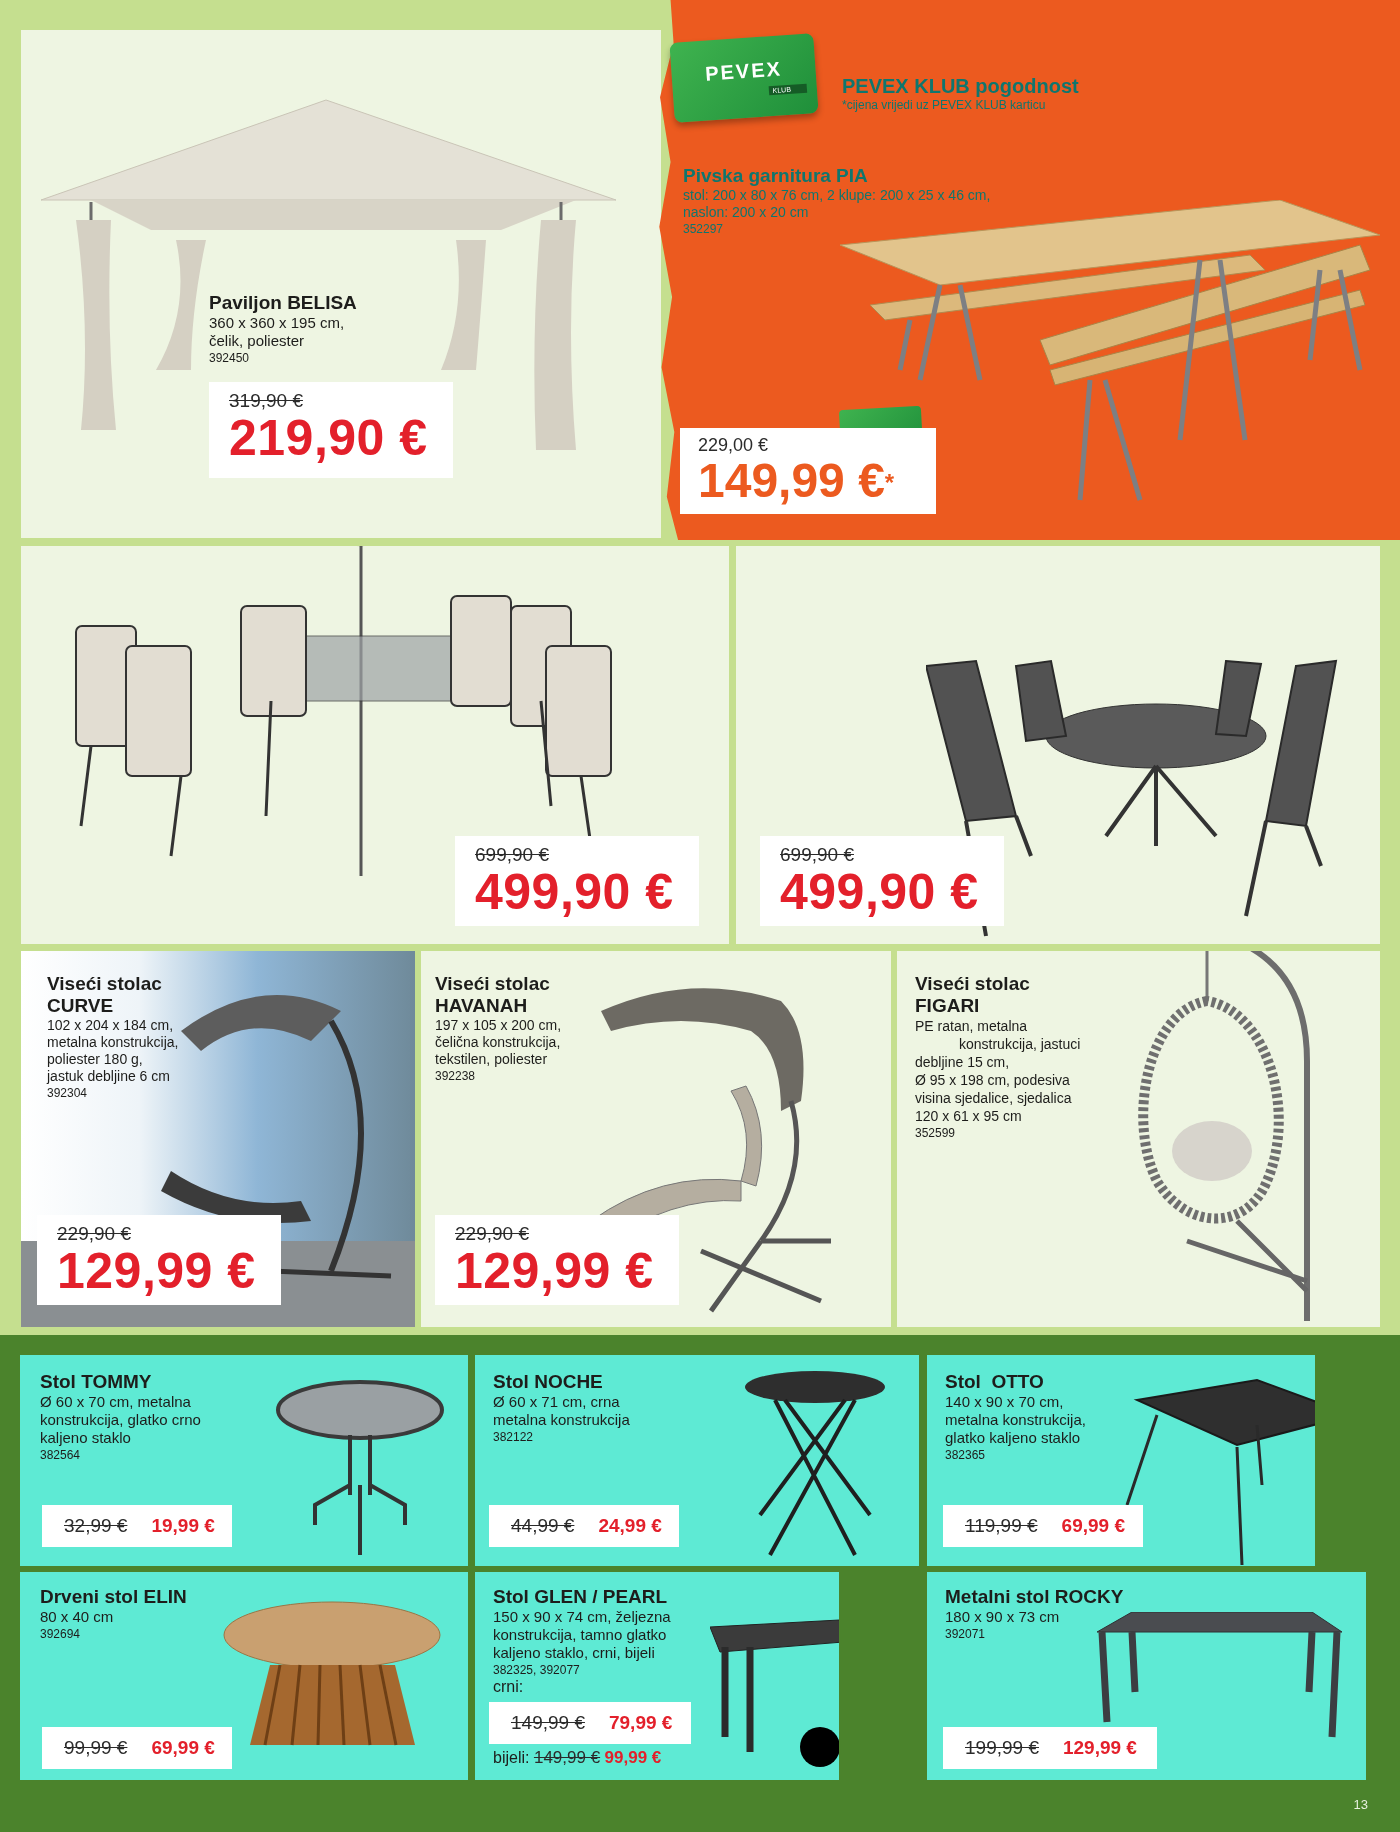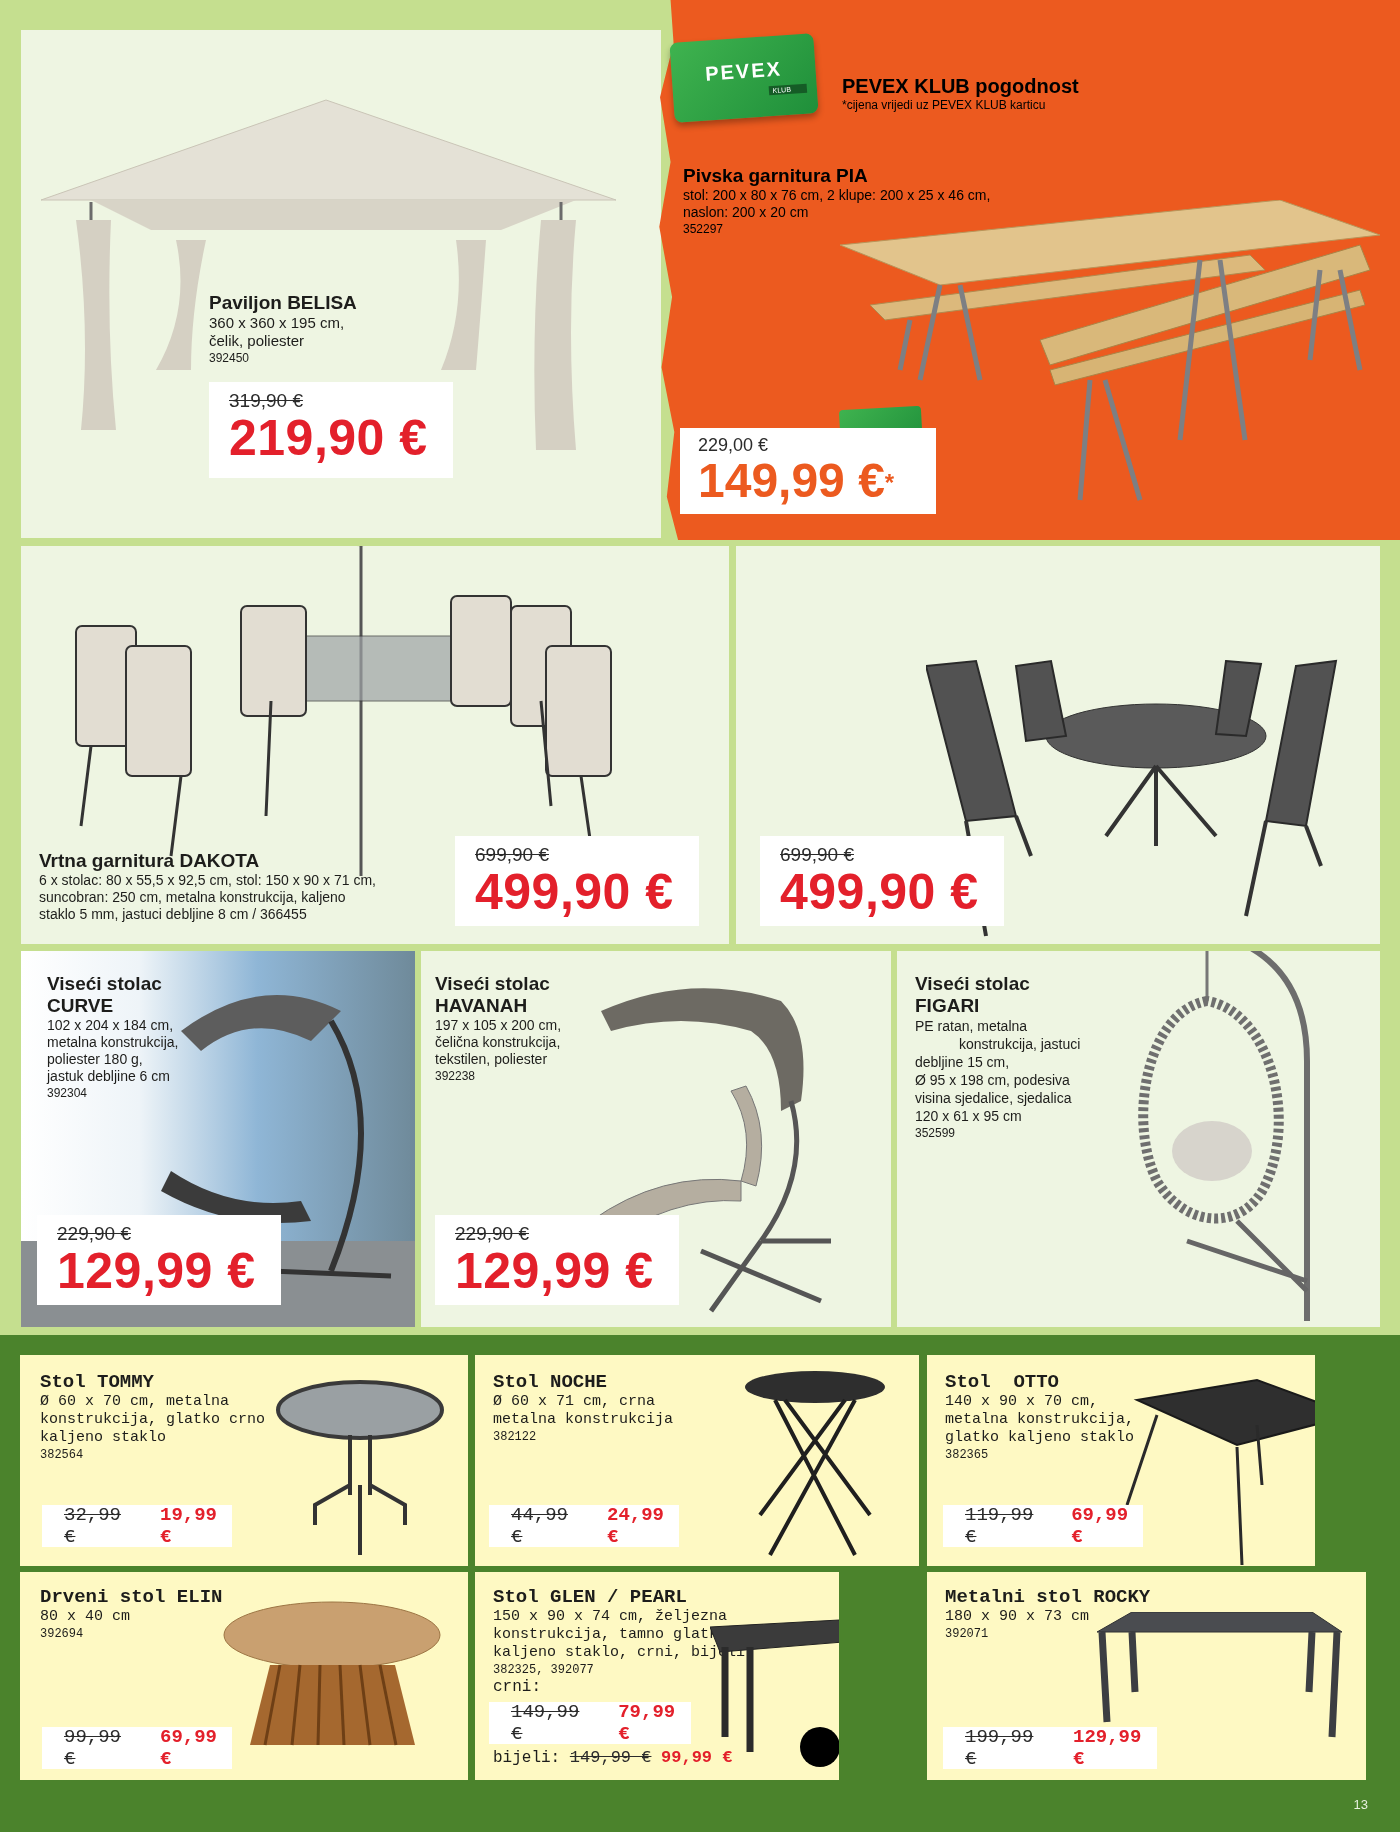--- a/index.html
+++ b/index.html
@@ -12,25 +12,25 @@
   .title { font-weight: bold; font-size: 19px; line-height: 22px; }
   .desc { font-size: 15px; line-height: 18px; }
   .code { font-size: 12px; line-height: 16px; }
   .pricebox { position: absolute; background: #fff; }
   .old { text-decoration: line-through; color: #2b2b2b; }
   .new { color: #e3202b; font-weight: bold; }
   .big-old { font-size: 19px; line-height: 22px; }
   .big-new { font-size: 50px; line-height: 52px; letter-spacing: 0.5px; }
   .small-price { font-size: 19px; font-weight: bold; }
   .bottom-band { position: absolute; left: 0; top: 1335px; width: 1400px; height: 497px; background: #4b832c; }
-  .card { position: absolute; background: #fef9c3; overflow: hidden; font-family: Liberation Mono, monospace; }
+  .card { position: absolute; background: #5eead4; overflow: hidden; }
   .card .title { font-size: 19px; }
   .card .desc { font-size: 15px; }
   .card .pricebox { height: 42px; display: flex; align-items: center; padding-left: 22px; gap: 24px; }
-  .white { color: #000000; }
+  .white { color: #0f766e; }
   .pagenum { position: absolute; right: 32px; top: 1797px; color: #e8f0df; font-size: 13px; }
   .swatch { position: absolute; width: 40px; height: 40px; border-radius: 50%; }
   svg { display: block; }
 </style>
 </head>
 <body>
 
 <div class="panel" style="left:21px;top:30px;width:640px;height:508px;">
 
   <svg class="abs" style="left:10px;top:40px;" width="590" height="440" viewBox="0 0 590 440">
@@ -93,26 +93,20 @@
     <g fill="#e2ddd2" stroke="#333" stroke-width="2">
       <rect x="15" y="140" width="60" height="120" rx="6"></rect>
       <rect x="65" y="160" width="65" height="130" rx="6"></rect>
       <rect x="180" y="120" width="65" height="110" rx="6"></rect>
       <rect x="390" y="110" width="60" height="110" rx="6"></rect>
       <rect x="450" y="120" width="60" height="120" rx="6"></rect>
       <rect x="485" y="160" width="65" height="130" rx="6"></rect>
     </g>
     <path d="M30 260 L20 340 M120 290 L110 370 M210 215 L205 330 M480 215 L490 320 M520 290 L530 360" stroke="#333" stroke-width="3"></path>
   </svg>
-  <div class="abs" style="left:18px;top:304px;">
-    <div class="title">Vrtna garnitura DAKOTA</div>
-    <div class="desc" style="font-size:14px;line-height:17px;">6 x stolac: 80 x 55,5 x 92,5 cm, stol: 150 x 90 x 71 cm,</div>
-    <div class="desc" style="font-size:14px;line-height:17px;">suncobran: 250 cm, metalna konstrukcija, kaljeno</div>
-    <div class="desc" style="font-size:14px;line-height:17px;">staklo 5 mm, jastuci debljine 8 cm / 366455</div>
-  </div>
   <div class="pricebox" style="left:434px;top:290px;width:244px;height:90px;padding:8px 20px;">
     <div class="old big-old">699,90 €</div>
     <div class="new big-new">499,90 €</div>
   </div>
 </div>
 
 <div class="panel" style="left:736px;top:546px;width:644px;height:398px;">
   <svg class="abs" style="left:190px;top:110px;" width="420" height="290" viewBox="0 0 420 290">
     <ellipse cx="230" cy="80" rx="110" ry="32" fill="#5a5a5a" stroke="#333"></ellipse>
     <path d="M230 110 L180 180 M230 110 L290 180 M230 110 L230 190" stroke="#333" stroke-width="4"></path>

